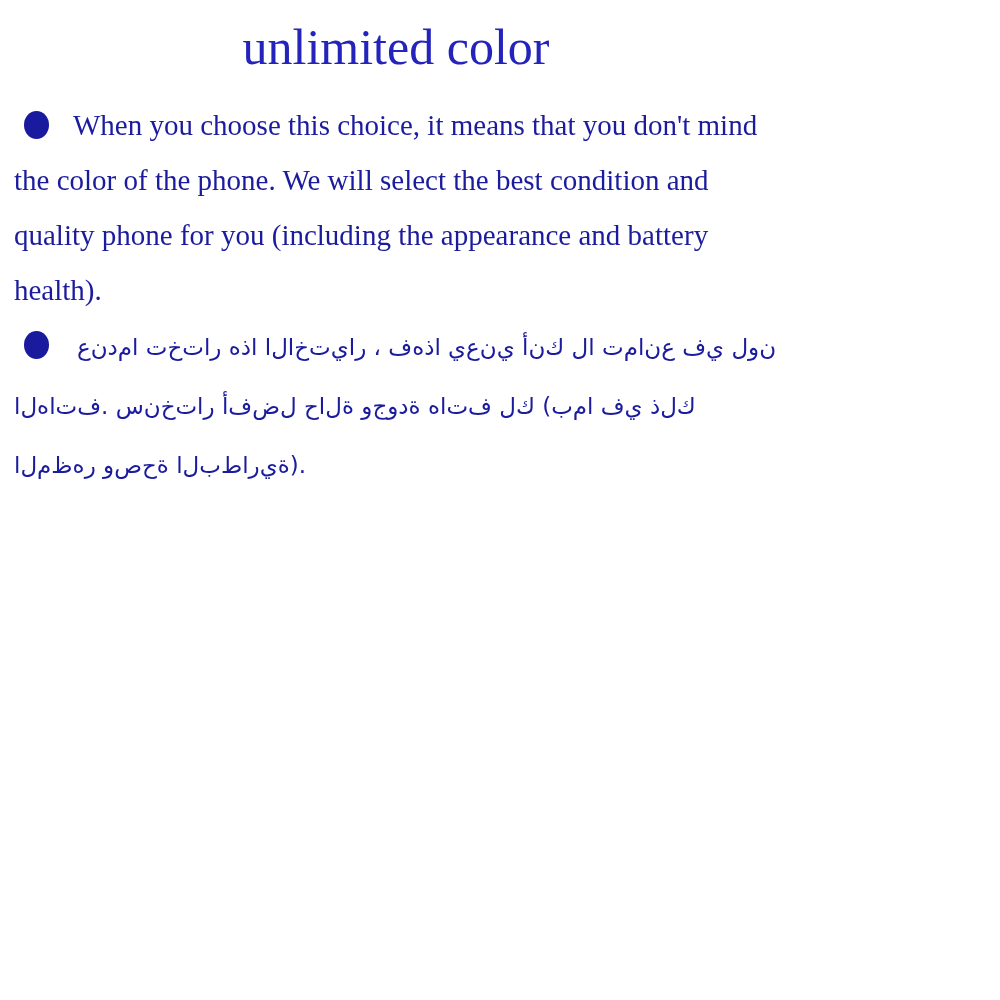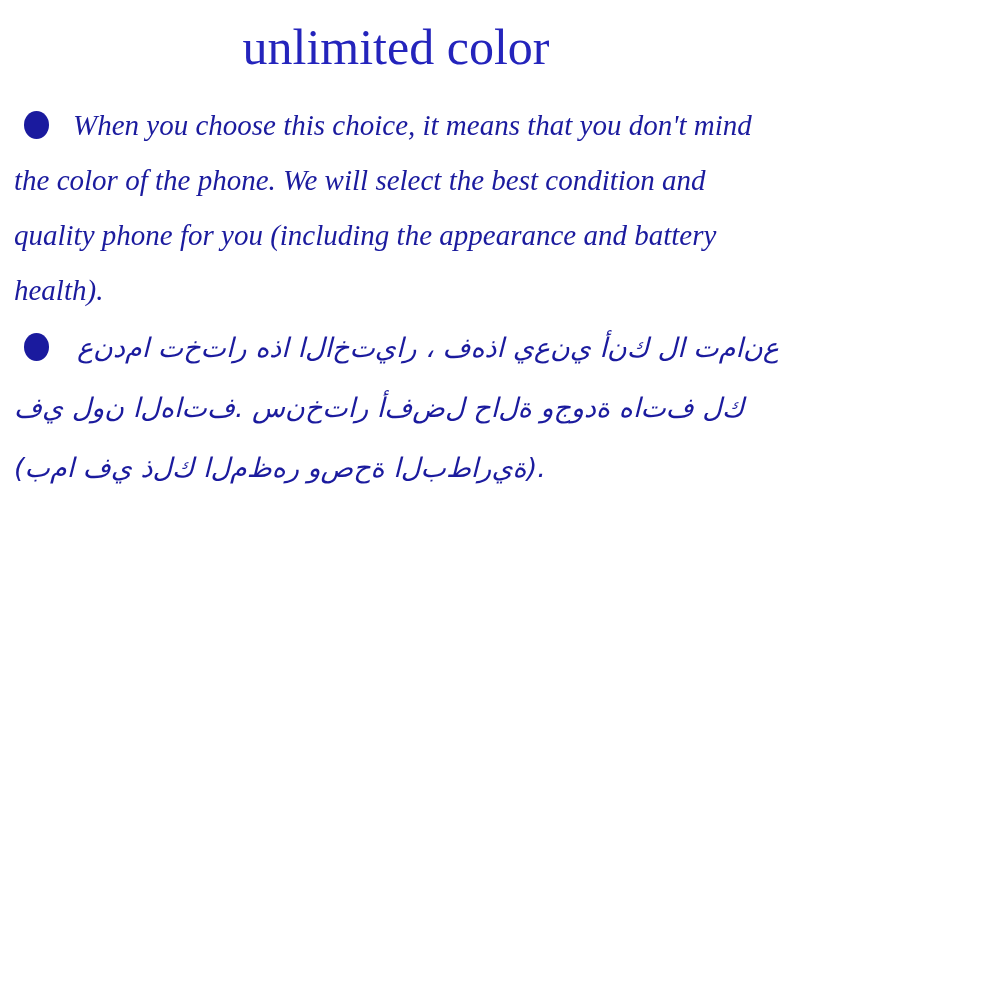--- a/index.html
+++ b/index.html
@@ -23,40 +23,39 @@
     color: #2424bc;
     font-size: 50px;
     font-weight: normal;
     margin: 0;
     padding: 16px 0 0 0;
     line-height: 62px;
     font-family: "Liberation Serif", serif;
   }
   .content {
     padding: 20px 10px 0 14px;
-    font-style: italic;
   }
   .para {
     margin: 0;
     color: #1b1b9e;
     font-size: 29px;
     line-height: 55px;
     text-align: left;
   }
   .bullet {
     display: inline-block;
     width: 25px;
     height: 28px;
     border-radius: 50%;
     background: #1a1a9e;
     margin: 0 24px 0 10px;
     vertical-align: -4px;
   }
   .para-ar {
-    font-size: 27px;
+    font-size: 23px;
     line-height: 59px;
   }
   .para-ar .bullet {
     margin-right: 28px;
   }
   .arabic-text {
     font-family: "DejaVu Sans", sans-serif;
     direction: ltr;
     unicode-bidi: bidi-override;
   }

